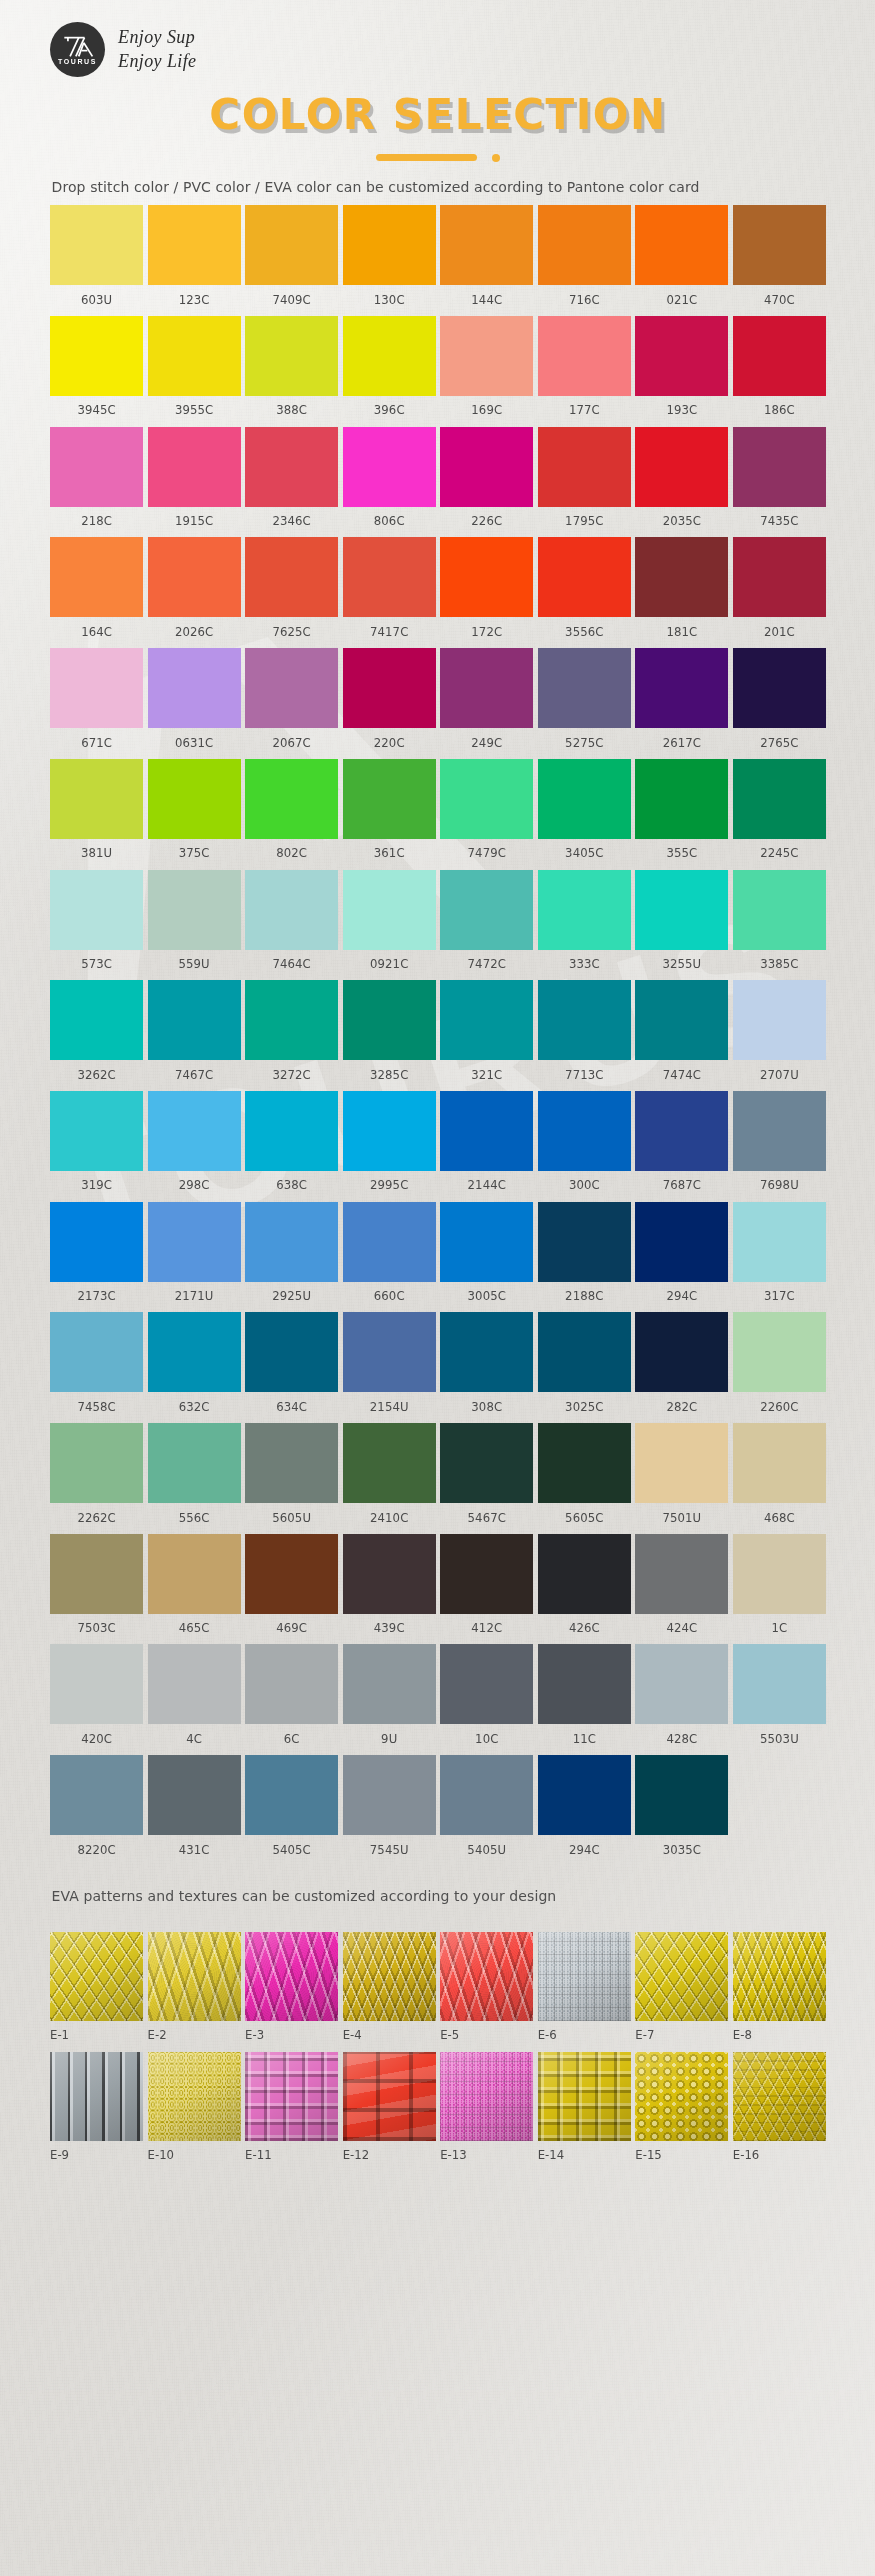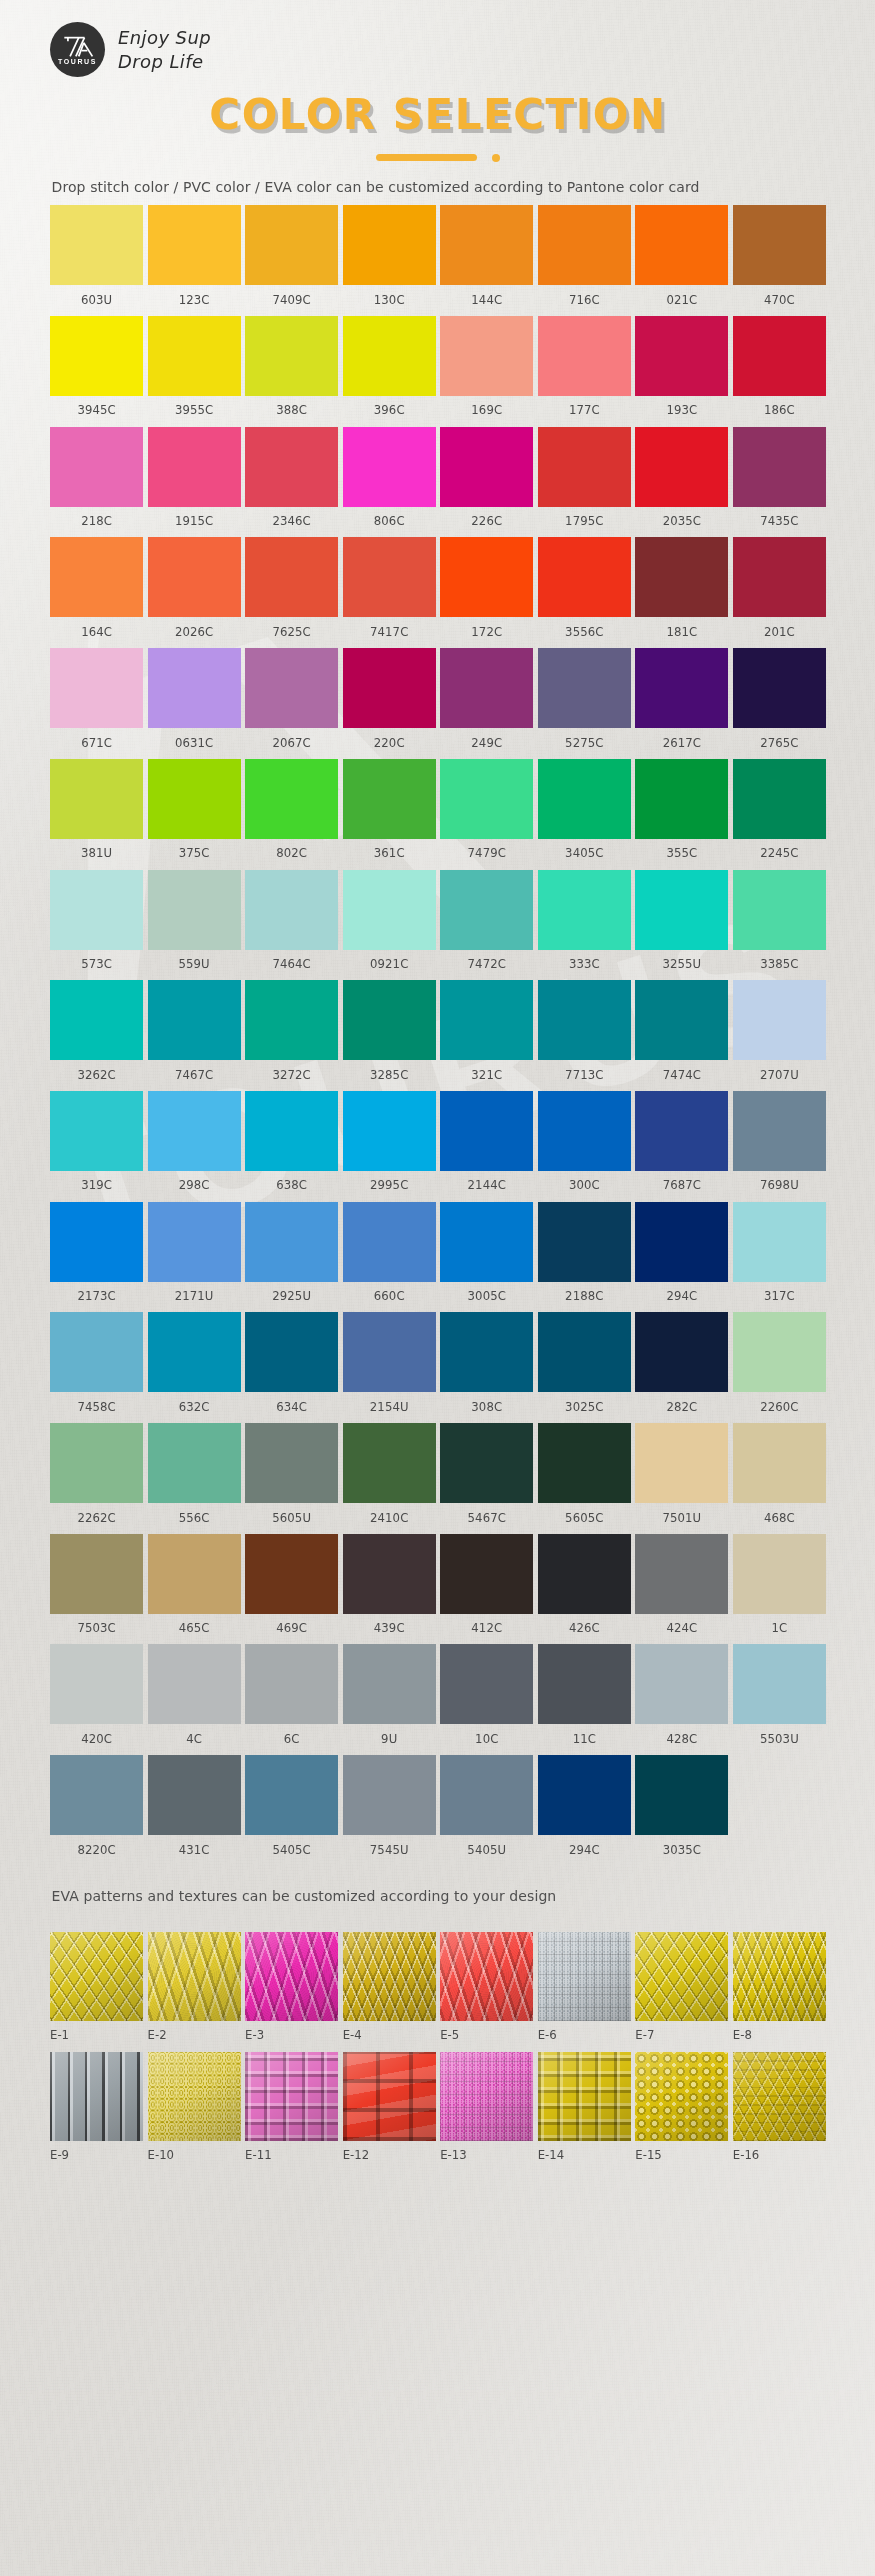--- a/index.html
+++ b/index.html
@@ -81,21 +81,21 @@
   }
   .slogan {
     font-family: "DejaVu Sans", sans-serif;
     font-style: italic;
     font-size: 18px;
     line-height: 1.28;
     color: #2c2c2c;
     letter-spacing: 0.4px;
     font-weight: 500;
   }
-  .slogan span { display: block; }
+  .slogan span { display: block; font-family: Liberation Serif, serif; }
   .slogan .w2 { margin-left: 0; }
 
   
   .title-block { text-align: center; margin-top: 13px; }
   .main-title {
     font-family: "DejaVu Sans", sans-serif;
     font-size: 42px;
     font-weight: bold;
     color: #f5b335;
     letter-spacing: 1.5px;
@@ -278,21 +278,21 @@
           <path d="M34 5 L22 31"></path>
           <path d="M33 12 L45 31"></path>
           <path d="M33 12 L26 31"></path>
           <path d="M30 23 L38 23"></path>
         </g>
       </svg>
       <div class="logo-word">TOURUS</div>
     </div>
     <div class="slogan">
       <span class="w1">Enjoy  Sup</span>
-      <span class="w2">Drop  Life</span>
+      <span class="w2">Enjoy  Life</span>
     </div>
   </div>
 
   <div class="title-block">
     <div class="main-title">COLOR SELECTION</div>
     <div class="divider">
       <span class="divider-bar"></span>
       <span class="divider-dot"></span>
     </div>
   </div>

